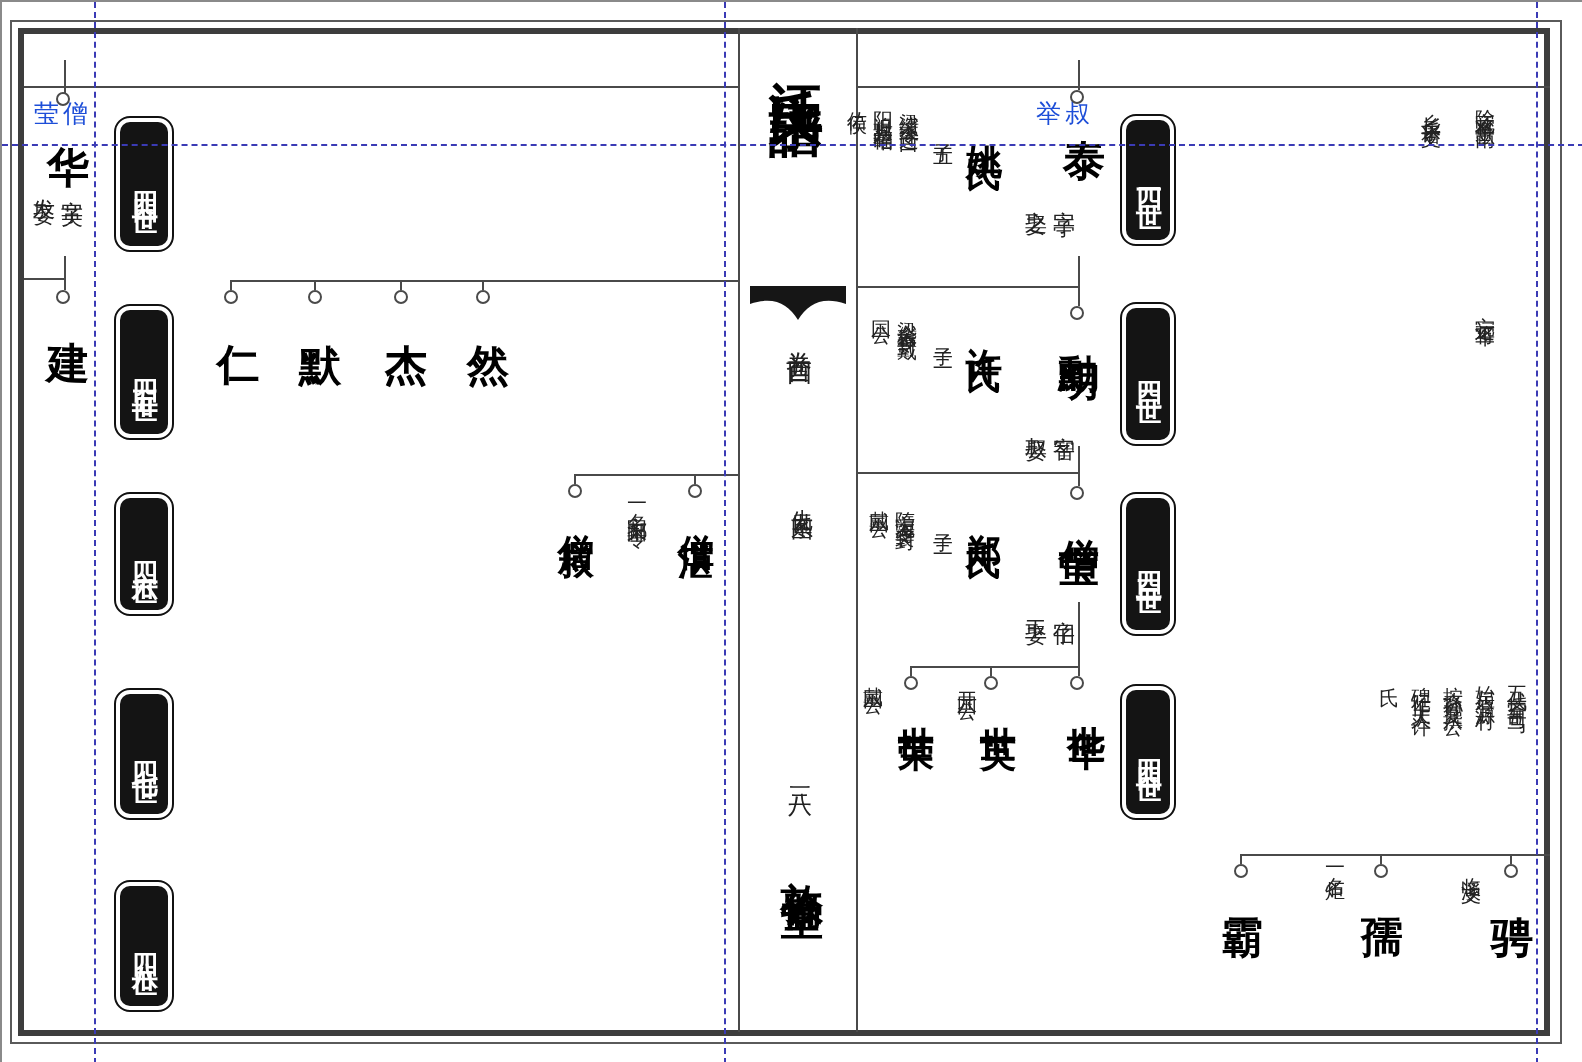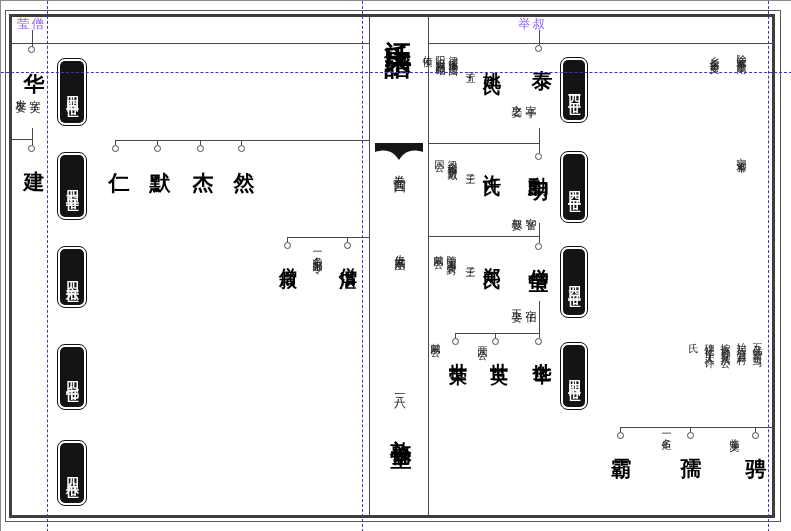--- a/index.html
+++ b/index.html
@@ -13,21 +13,21 @@
   .hl{position:absolute;height:1px;background:#4a4a4a;}
   .vl{position:absolute;width:1px;background:#4a4a4a;}
   
   .dot{position:absolute;width:7px;height:7px;border:1px solid #4a4a4a;border-radius:50%;
        background:#fff;box-sizing:border-box;}
   
   .v{writing-mode:vertical-rl;text-orientation:upright;white-space:pre-line;position:absolute;}
   .h{position:absolute;white-space:nowrap;}
   .nm{font-weight:bold;color:#000;}
   .nt{color:#222;}
-  .hdr{font-size:12.5px;letter-spacing:2px;color:#8b5cf6;}
+  .hdr{font-size:12.5px;letter-spacing:2px;color:#1d4ed8;margin-top:33px;}
   
   .genbox{position:absolute;width:30px;border:1px solid #111;border-radius:8px;background:#fff;
           padding:2px;box-sizing:border-box;}
   .genbox .gin{width:100%;height:100%;background:#141414;border-radius:5px;color:#fff;
           display:flex;align-items:center;justify-content:center;}
   .genbox .gtx{writing-mode:vertical-rl;text-orientation:upright;font-size:13px;font-weight:bold;
           letter-spacing:4px;font-family:"Liberation Sans","DejaVu Sans",sans-serif;}
   
   .gv{position:absolute;top:0;height:531px;width:0;border-left:1px dashed #3b3bb5;z-index:6;}
   .gh{position:absolute;left:0;width:791px;height:0;border-top:1px dashed #3b3bb5;z-index:6;}

